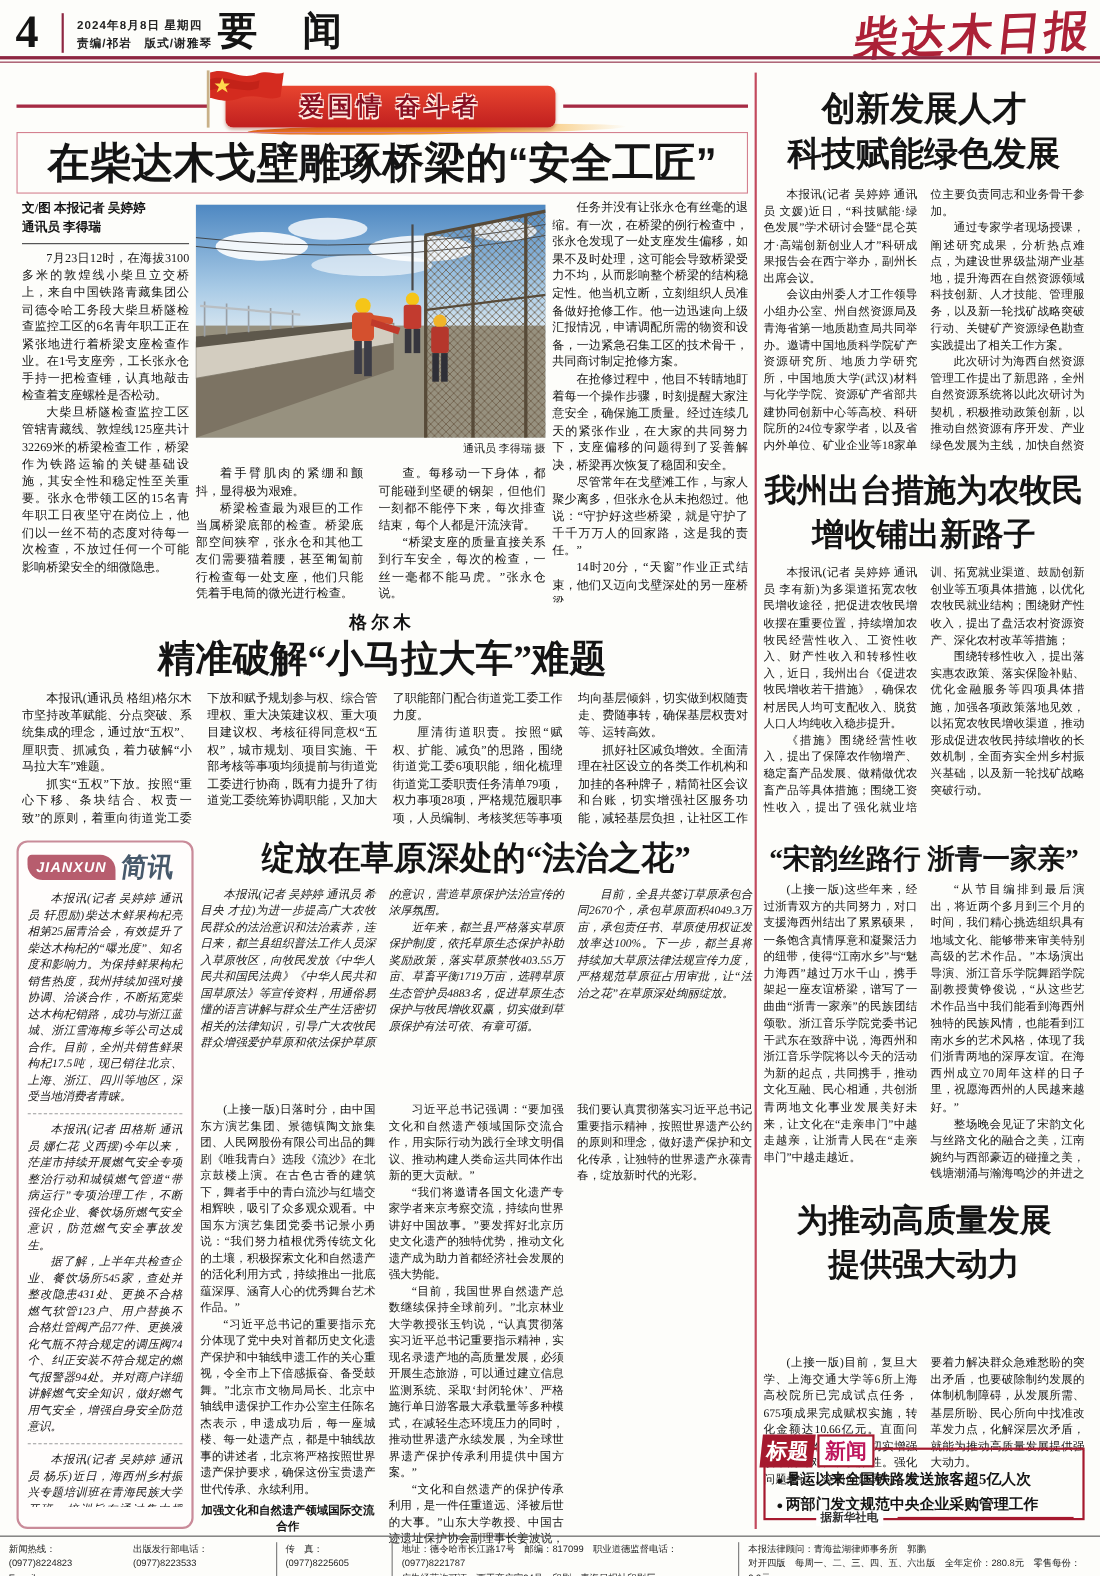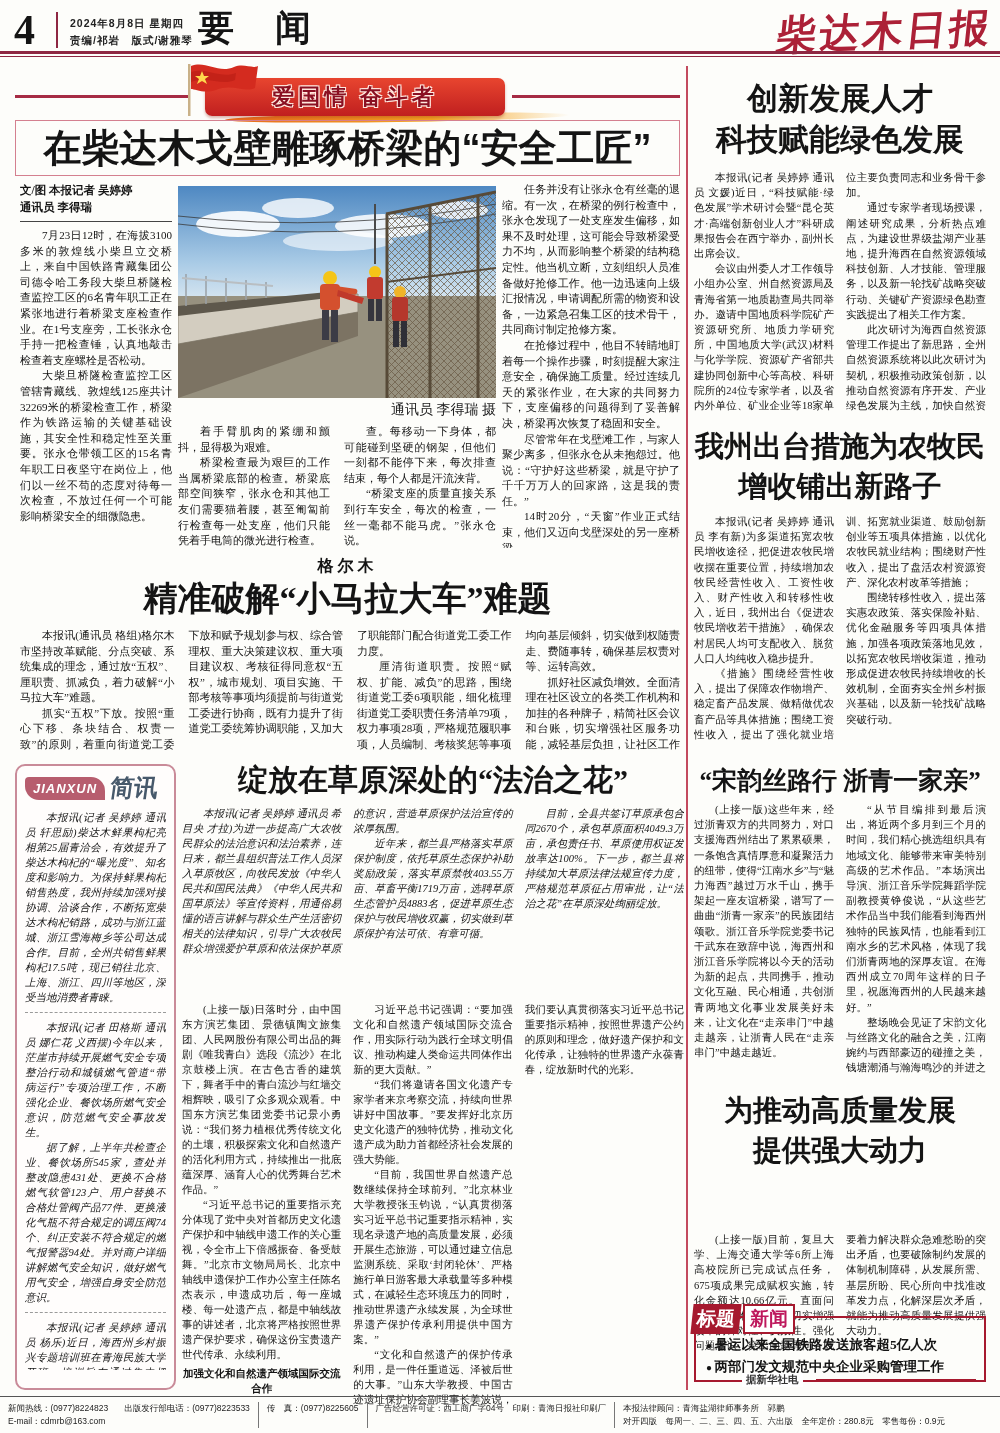--- a/index.html
+++ b/index.html
@@ -41,21 +41,21 @@
   .lead-box h1 { font-size:38px; font-weight:bold; letter-spacing:0; white-space:nowrap; }
   .byline { font-size:11.5px; font-weight:bold; line-height:17px; }
   .byline-rule { border-bottom:1px solid #444; margin:5px 0 6px; }
   .col { font-size:11px; line-height:15.6px; text-align:justify; overflow:hidden; }
   .col p, .jx-items p, .cols p { text-indent:2em; margin:0; }
   .lead-c1 { left:20px;  top:182px; width:152px; height:366px; }
   .lead-c2a{ left:178px; top:424px; width:152px; height:124px; }
   .lead-c2b{ left:344px; top:424px; width:152px; height:124px; }
   .lead-c3 { left:502px; top:182px; width:178px; height:366px; }
   .photo { left:178px; top:186px; width:318px; height:212px; background:#cfd8db; }
-  .caption { left:178px; top:401px; width:318px; font-size:14px; text-align:right; color:#222; }
+  .caption { left:178px; top:401px; width:318px; font-size:10px; text-align:right; color:#222; }
 
   
   .kicker { left:15px; top:556px; width:665px; text-align:center; font-size:16px; font-weight:bold; letter-spacing:4px; }
   .gm-head { left:15px; top:576px; width:665px; text-align:center; font-size:34px; font-weight:bold; }
   .cols { font-size:11px; line-height:15.5px; text-align:justify; overflow:hidden; column-fill:auto; }
   .gm-body { left:20px; top:628px; width:660px; height:126px; column-count:4; column-gap:14px; }
 
   
   .jx-box { left:15px; top:764px; width:161px; height:626px; border:2px solid #c98b99; border-radius:10px;
             background:#fffdfc; padding:6px 8px; }
@@ -315,20 +315,21 @@
   <div class="abs footer hsans">
     <div class="fcell">
       <div>新闻热线：(0977)8224823</div>
       <div>E-mail：cdmrb@163.com</div>
     </div>
     <div class="fcell">出版发行部电话：(0977)8223533</div>
     <div class="fdiv"></div>
     <div class="fcell">传　真：(0977)8225605</div>
     <div class="fdiv"></div>
     <div class="fcell">
+      <div>地址：德令哈市长江路17号　邮编：817099　职业道德监督电话：(0977)8221787</div>
       <div>广告经营许可证：西工商广字04号　印刷：青海日报社印刷厂</div>
     </div>
     <div class="fdiv"></div>
     <div class="fcell">
       <div>本报法律顾问：青海盐湖律师事务所　郭鹏</div>
       <div>对开四版　每周一、二、三、四、五、六出版　全年定价：280.8元　零售每份：0.9元</div>
     </div>
   </div>
 
 </div>

